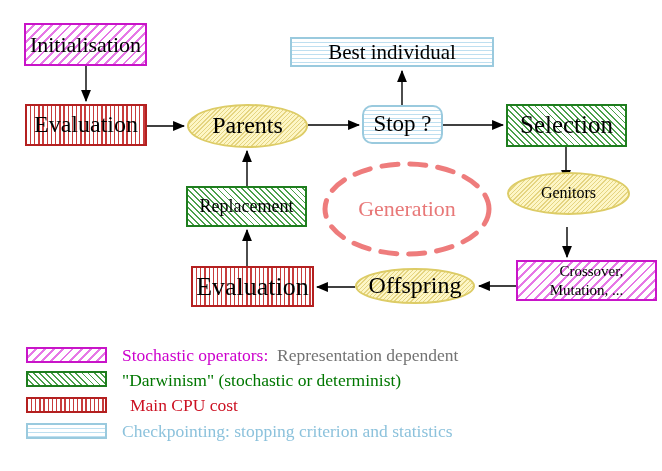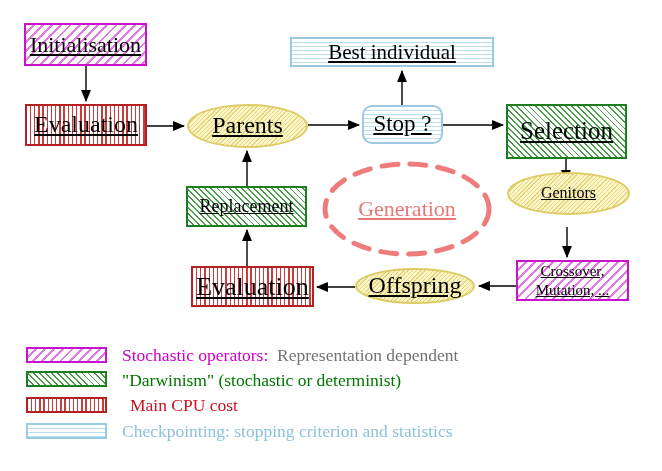--- a/index.html
+++ b/index.html
@@ -3,21 +3,21 @@
 <meta charset="utf-8">
 <style>
   html,body { margin:0; padding:0; background:#ffffff; }
   #canvas {
     position:relative; width:662px; height:471px; background:#ffffff;
     font-family:"Liberation Serif","DejaVu Serif",serif; color:#000; overflow:hidden;
   }
   .node {
     position:absolute; box-sizing:border-box;
     display:flex; align-items:center; justify-content:center;
-    text-align:center; white-space:nowrap; line-height:1.05;text-decoration:underline;
+    text-align:right; white-space:nowrap; line-height:1.05;
   }
   
   .hatch-magenta {
     border:2px solid #c814c8;
     background-color:#fff;
     background-image:repeating-linear-gradient(135deg,rgba(0,0,0,0) 0 4.5px,#e678e6 4.5px 6.5px);
   }
   .hatch-green {
     border:2px solid #1e7d1e;
     background-color:#fff;
@@ -37,23 +37,23 @@
     border:2px solid #ddcc66; border-radius:50%;
     background-color:#fdf6c6;
     background-image:repeating-linear-gradient(135deg,rgba(216,194,92,0.65) 0 1px,rgba(0,0,0,0) 1px 3px);
   }
   
   #n-init        { left:24px;  top:23px;  width:123px; height:43px; font-size:22px; }
   #n-eval1       { left:25px;  top:104px; width:122px; height:42px; font-size:24px; }
   #n-parents     { left:187px; top:104px; width:121px; height:44px; font-size:24px; }
   #n-stop        { left:362px; top:105px; width:81px;  height:39px; font-size:23px; border-radius:10px; }
   #n-best        { left:290px; top:37px;  width:204px; height:30px; font-size:21px; }
-  #n-selection   { left:506px; top:104px; width:121px; height:55px; font-size:25px; }
+  #n-selection   { left:506px; top:104px; width:121px; height:43px; font-size:25px; }
   #n-genitors    { left:507px; top:172px; width:123px; height:43px; font-size:16px; }
-  #n-crossover   { left:516px; top:260px; width:113px; height:41px; font-size:15px; line-height:1.25; }
+  #n-crossover   { left:516px; top:260px; width:141px; height:41px; font-size:15px; line-height:1.25; }
   #n-offspring   { left:355px; top:268px; width:120px; height:36px; font-size:24px; }
   #n-eval2       { left:191px; top:266px; width:123px; height:41px; font-size:26px; }
   #n-replacement { left:186px; top:186px; width:121px; height:41px; font-size:18px; }
   #n-generation  { left:325px; top:164px; width:164px; height:90px; font-size:22px; color:#e87878; }
   #arrow-layer { position:absolute; left:0; top:0; }
   
   .swatch { position:absolute; left:26px; width:81px; height:16px; box-sizing:border-box; }
   #sw-stochastic { top:347px; }
   #sw-darwinism  { top:371px; }
   #sw-cpu        { top:397px; }

